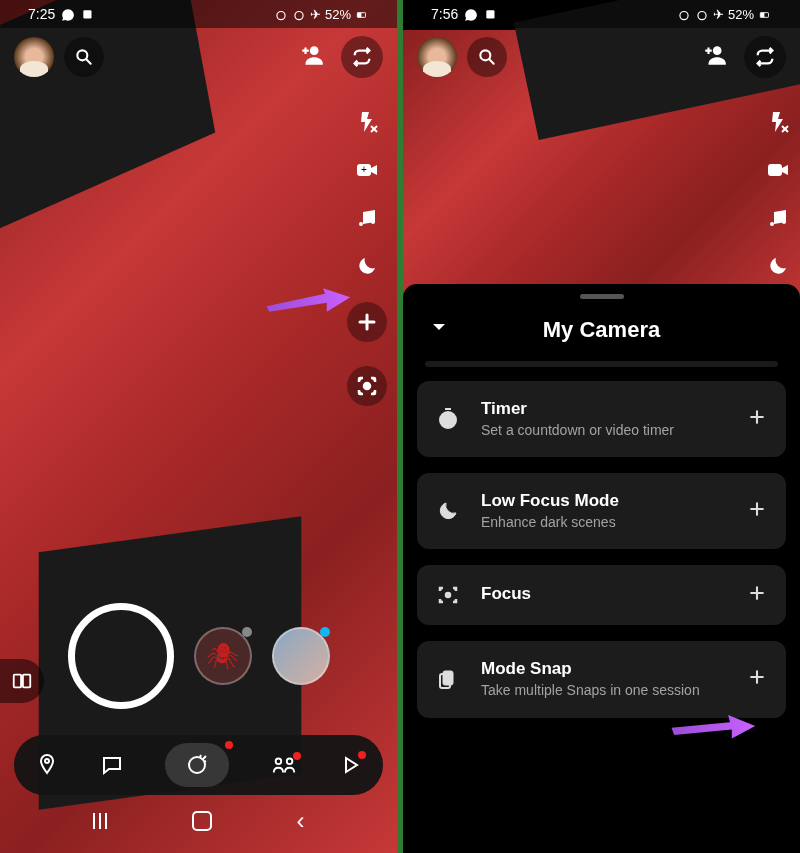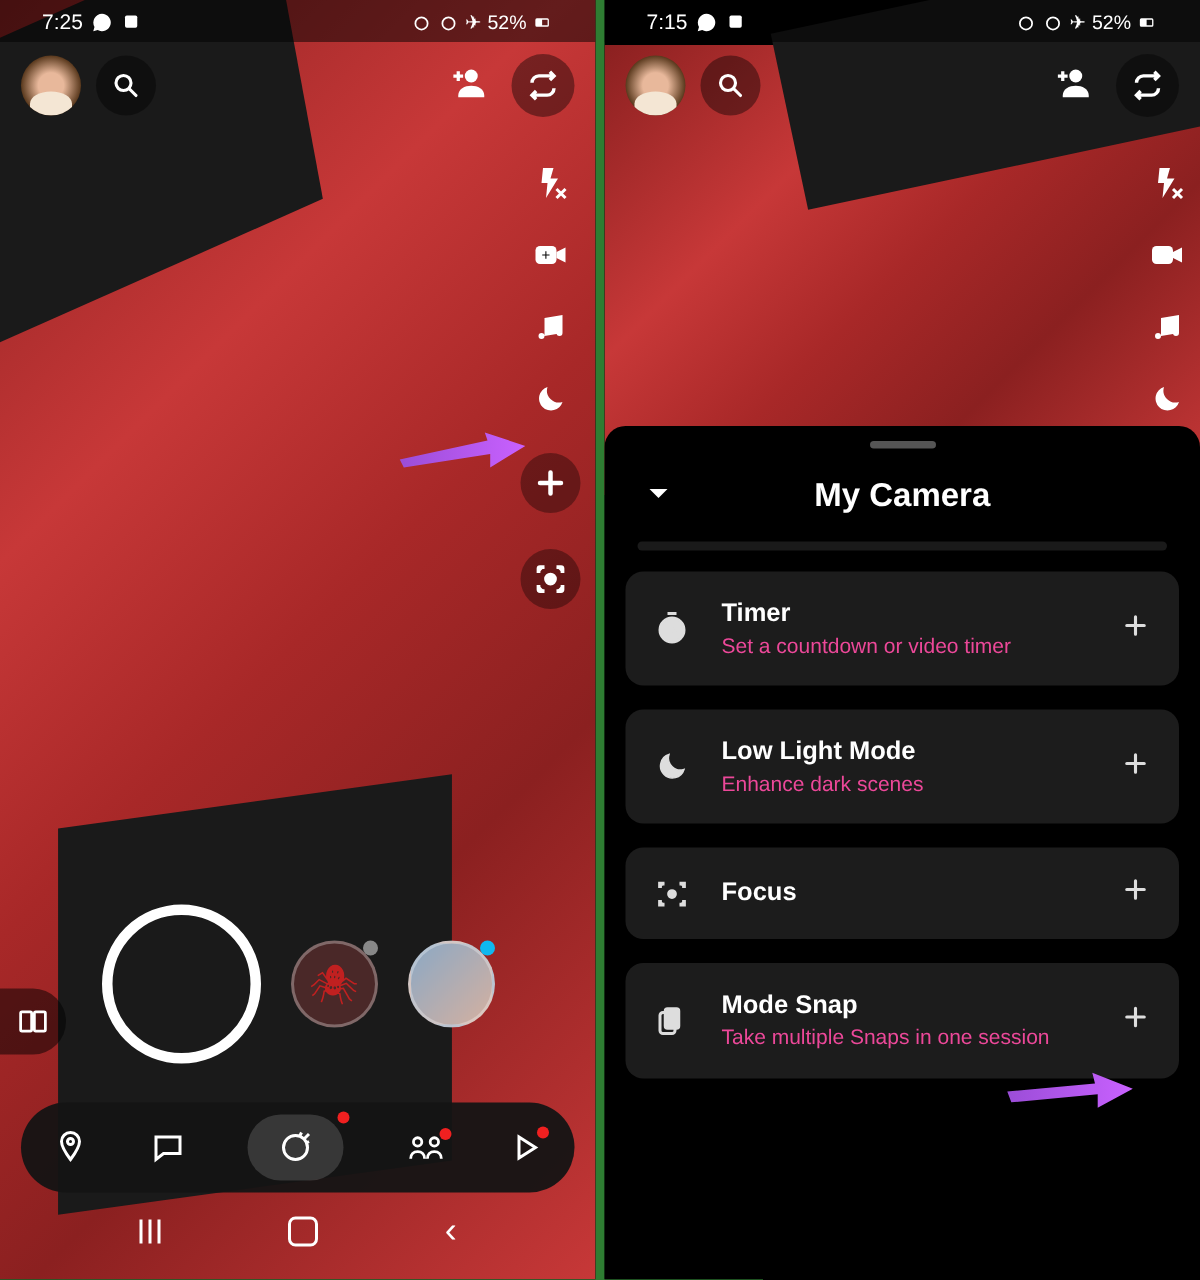--- a/index.html
+++ b/index.html
@@ -138,30 +138,30 @@
   z-index: 5;
 }
 .nav-recent { display: flex; gap: 4px; }
 .nav-recent span { width: 2px; height: 16px; background: #fff; }
 .nav-home { width: 16px; height: 16px; border: 2px solid #fff; border-radius: 5px; }
 .nav-back { font-size: 24px; color: #fff; }
 
 
 .panel-overlay { position: absolute; top: 284px; left: 0; right: 0; bottom: 0; background: #000; border-radius: 14px 14px 0 0; z-index: 6; padding: 0 14px; }
 .drag-handle { width: 44px; height: 5px; background: #555; border-radius: 3px; margin: 10px auto 0; }
-.panel-header { display: flex; align-items: flex-start; padding: 18px 10px 18px; position: relative; }
+.panel-header { display: flex; align-items: flex-end; padding: 18px 10px 18px; position: relative; }
 .panel-header .chev { position: absolute; left: 10px; }
 .panel-title { flex: 1; text-align: center; color: #fff; font-size: 22px; font-weight: 600; }
 .panel-bar { height: 6px; background: #1a1a1a; border-radius: 3px; margin: 0 8px 14px; }
 .option-card { background: #1c1c1c; border-radius: 12px; padding: 18px 16px; display: flex; align-items: center; gap: 18px; margin-bottom: 16px; }
 .option-icon { width: 30px; display: flex; align-items: center; justify-content: center; flex-shrink: 0; }
 .option-icon svg { width: 24px; height: 24px; fill: #ddd; stroke: #ddd; }
 .option-body { flex: 1; }
 .option-title { color: #fff; font-size: 17px; font-weight: 600; margin-bottom: 2px; }
-.option-sub { color: #ec4899; font-size: 14px; line-height: 1.3; }
+.option-sub { color: #a3a3a3; font-size: 14px; line-height: 1.3; }
 .option-add { width: 26px; text-align: center; flex-shrink: 0; }
 .option-add svg { width: 20px; height: 20px; fill: #ddd; }
 
 .camera-bg.short { height: 300px; position: absolute; top: 30px; }
 .camera-bg.short::before { top: -40px; left: 120px; width: 300px; height: 120px; transform: rotate(-12deg); }
 .camera-bg.short::after { display: none; }
 </style>
 </head>
 <body>
 
@@ -329,21 +329,21 @@
     <div class="nav-home"></div>
     <div class="nav-back">‹</div>
   </div>
 </div>
 
 <div class="phone">
   <div class="camera-bg short"></div>
 
   <div class="status-bar">
     <div class="status-left">
-      <span>7:15</span>
+      <span>7:56</span>
       <span class="status-icons"><svg viewBox="0 0 24 24">
             <path d="M12 2a10 10 0 0 0-8.6 15L2 22l5.1-1.3A10 10 0 1 0 12 2z"></path>
           </svg></span>
       <span class="status-icons"><svg viewBox="0 0 24 24">
             <rect x="4" y="4" width="14" height="14" rx="2"></rect>
           </svg></span>
     </div>
     <div class="status-right">
       <span class="status-icons"><svg viewBox="0 0 24 24">
             <circle cx="12" cy="13" r="7" fill="none" stroke="#fff" stroke-width="2"></circle>
@@ -436,21 +436,21 @@
           </svg></div>
     </div>
 
     <div class="option-card">
       <div class="option-icon">
           <svg viewBox="0 0 24 24">
             <path d="M20 14A8 8 0 0 1 10 4a8 8 0 1 0 10 10z"></path>
           </svg>
         </div>
       <div class="option-body">
-        <div class="option-title">Low Light Mode</div>
+        <div class="option-title">Low Focus Mode</div>
         <div class="option-sub">Enhance dark scenes</div>
       </div>
       <div class="option-add"><svg viewBox="0 0 24 24">
             <path d="M12 5v14M5 12h14" stroke="#ddd" stroke-width="2.5" stroke-linecap="round"></path>
           </svg></div>
     </div>
 
     <div class="option-card">
       <div class="option-icon">
           <svg viewBox="0 0 24 24" fill="none" stroke="#ddd" stroke-width="2.5">

